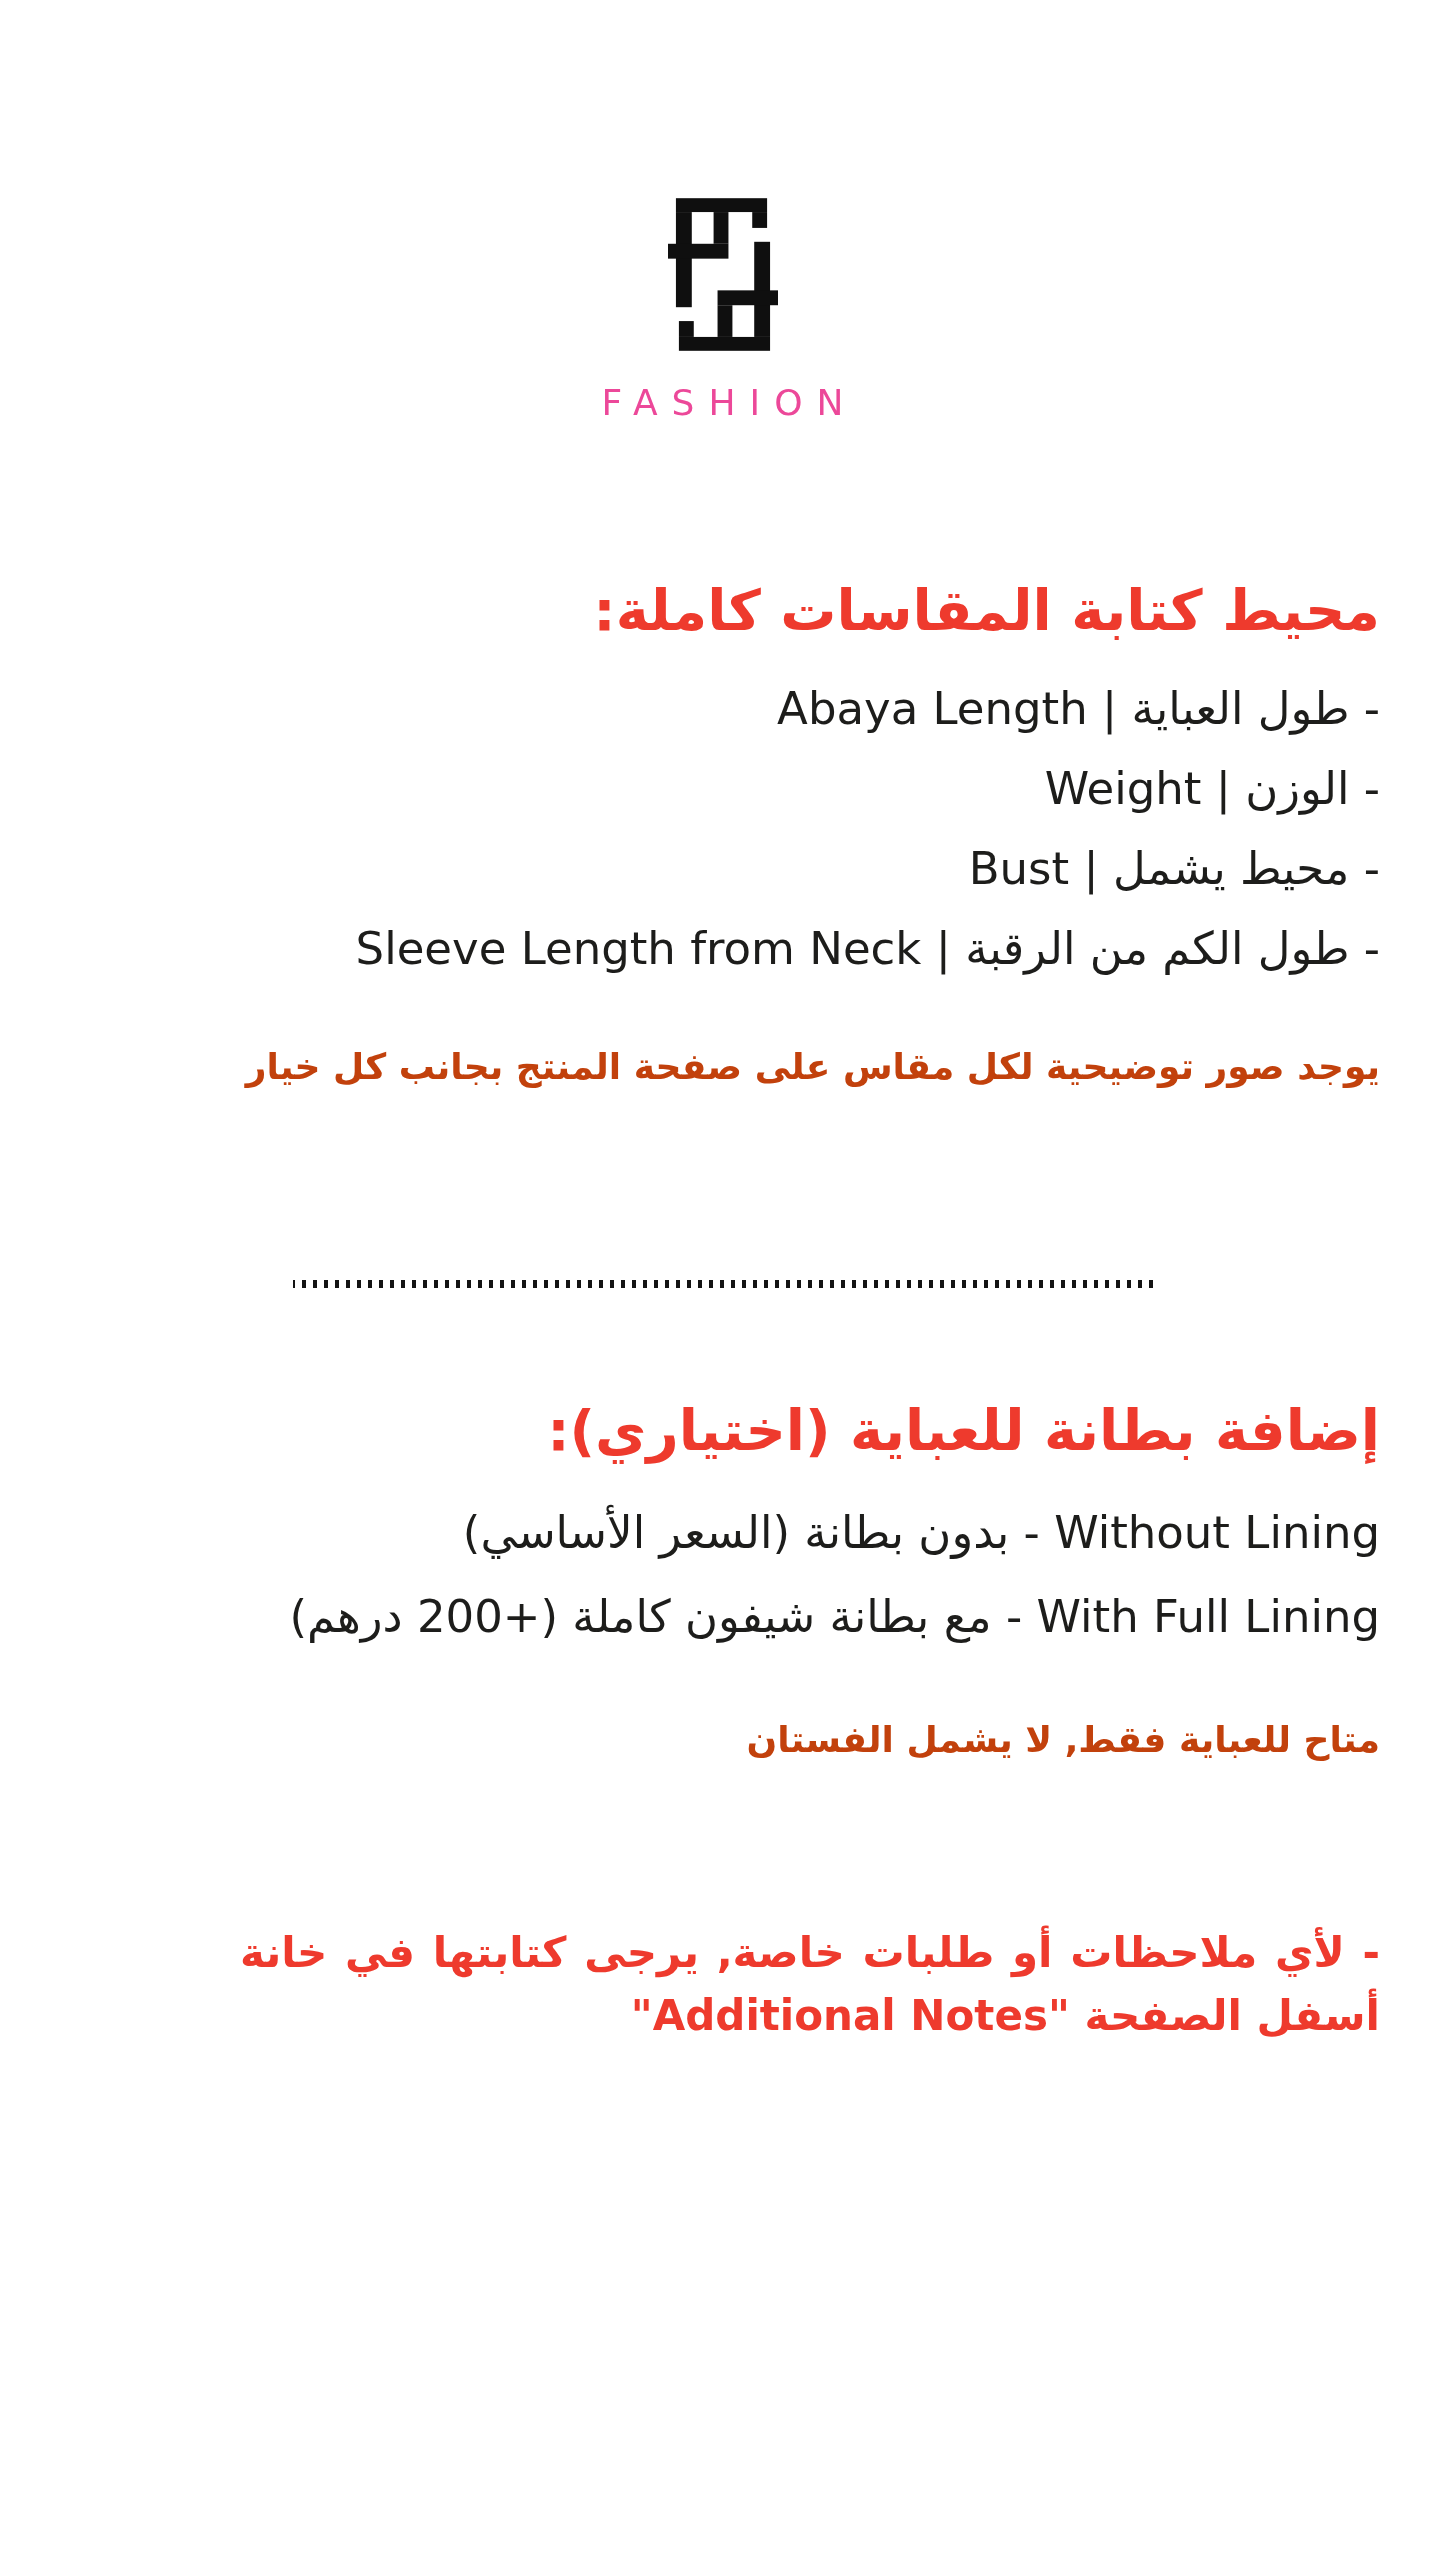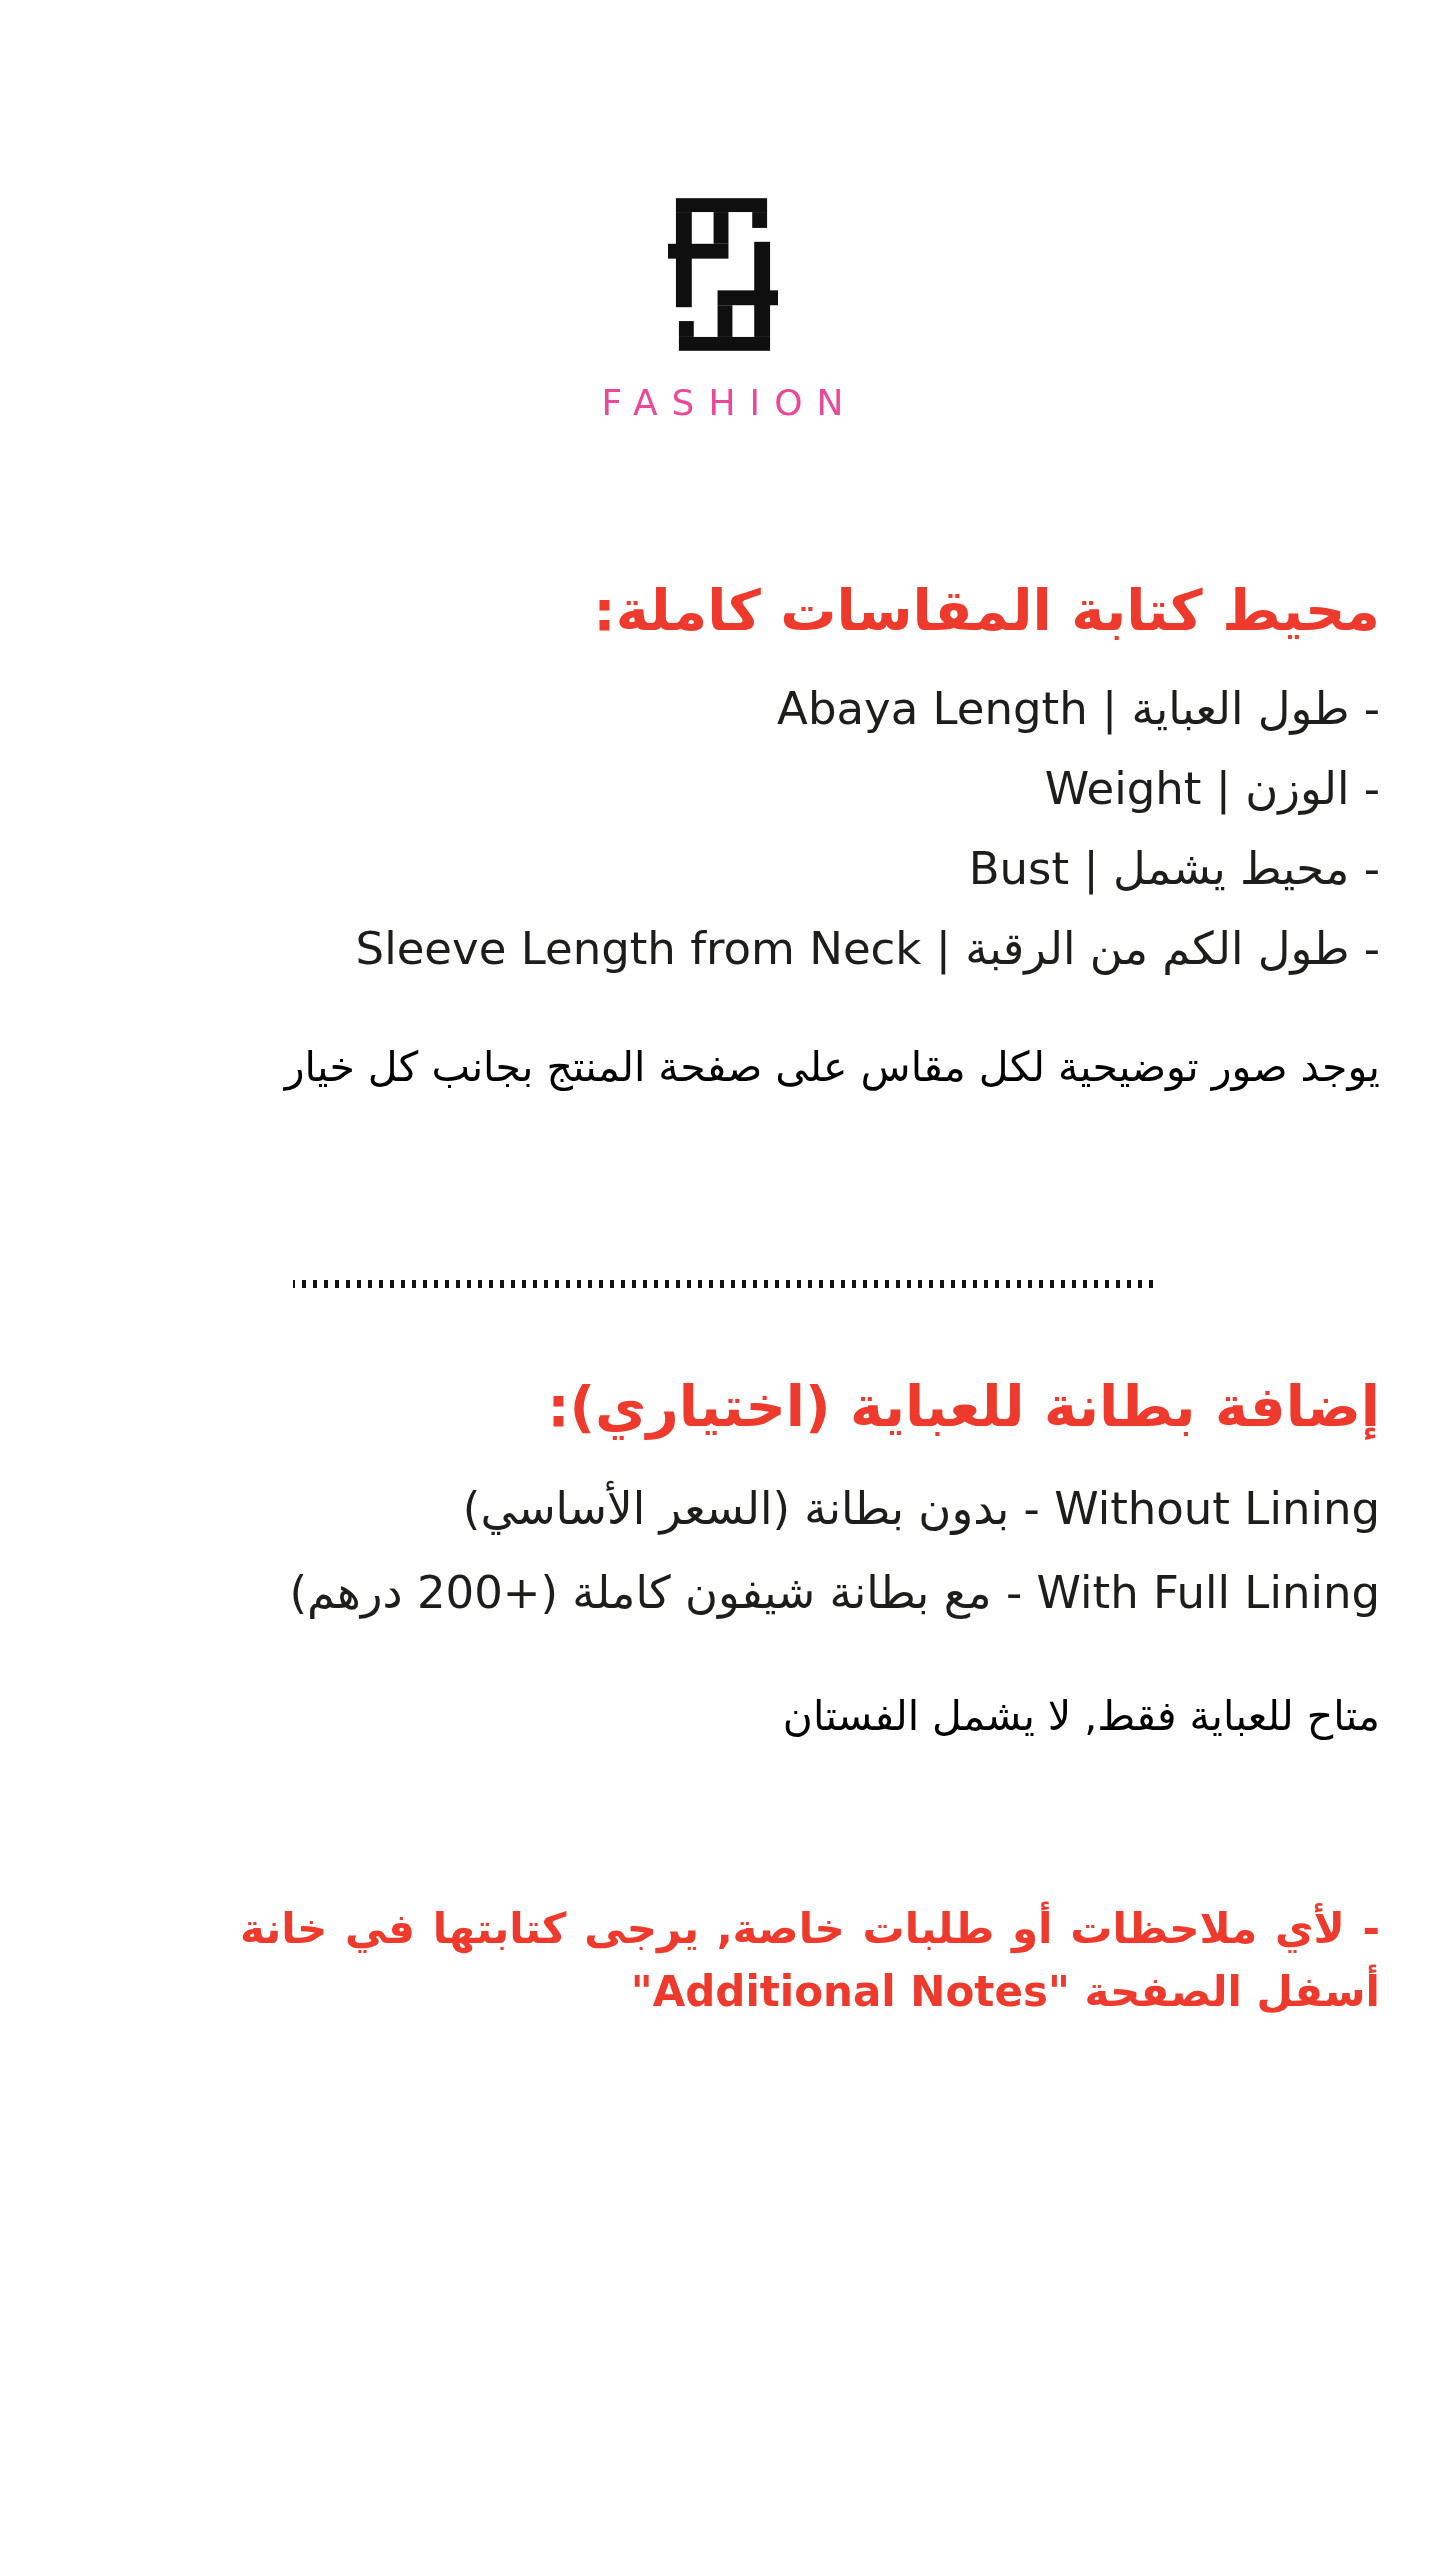--- a/index.html
+++ b/index.html
@@ -9,24 +9,24 @@
   }
   .container{padding:0 65px;direction:rtl;text-align:right}
   .center{direction:ltr;text-align:center}
   .logo-wrap{margin-top:198px}
   .wordmark{
     margin-top:30px;font-size:36px;line-height:1;letter-spacing:14px;
     padding-left:14px;color:#ec4899;font-weight:400;
   }
   .h-red{color:#ee3a2d;font-weight:bold;font-size:56px;line-height:64px}
   .h1{margin-top:158px}
-  .h2{margin-top:87px}
+  .h2{margin-top:111px}
   .list{margin-top:26px;font-size:45px;line-height:80px;color:#1d1d1b}
   .options{margin-top:28px;font-size:45px;line-height:84px;color:#1d1d1b}
-  .note-red{color:#000000;font-size:41px;line-height:46px;font-weight:400}
+  .note-red{color:#c2410c;font-size:36px;line-height:46px;font-weight:700}
   .note1{margin-top:55px}
   .note2{margin-top:58px}
   .dots{
     margin:190px auto 0 auto;height:8px;width:860px;
     background:repeating-linear-gradient(to left,#131313 0 4px,transparent 4px 11px);
   }
   .footer{margin-top:158px;width:1140px}
   .f-line{font-weight:bold;color:#ee3a2d;font-size:42px;line-height:63px}
   .f-line1{text-align:justify;text-align-last:justify}
   .f-line2{direction:ltr;text-align:right}

